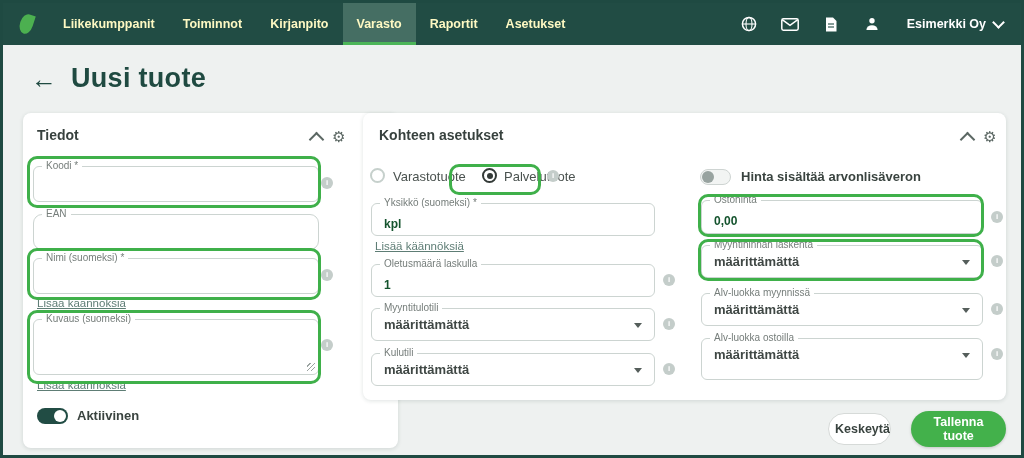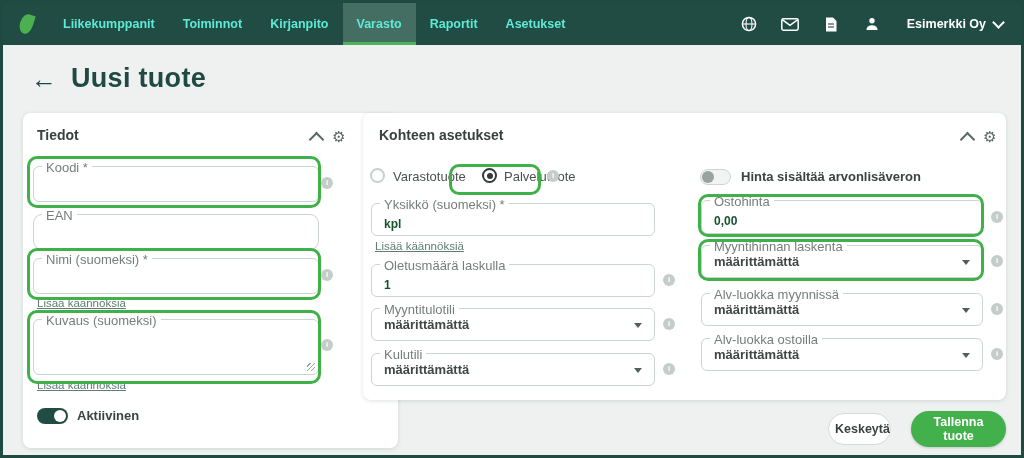--- a/index.html
+++ b/index.html
@@ -5,21 +5,21 @@
   html,body { margin:0; padding:0; background:#dfe5e3; font-family:"Liberation Sans", sans-serif; }
   .canvas { position:relative; width:1024px; height:458px; background:#eef1f0;
             border:3px solid #1f4a42; box-sizing:border-box; overflow:hidden; }
 
   
   .navbar { position:absolute; left:0; top:0; width:1018px; height:42px;
             background:#214c44; display:flex; align-items:stretch; }
   .nav-logo { width:46px; display:flex; align-items:center; justify-content:center; cursor:pointer; }
   .leaf { width:13px; height:20px; background:#4cb050; border-radius:60% 0 60% 60%;
           transform:rotate(18deg); }
-  .nav-item { display:flex; align-items:center; padding:0 14px; color:#5eead4;
+  .nav-item { display:flex; align-items:center; padding:0 14px; color:#fef9c3;
               font-size:12.5px; font-weight:bold; cursor:pointer; position:relative; }
   .nav-item.active { background:#456e63; box-shadow:inset 0 -3px 0 #4cb558; }
   .nav-right { margin-left:auto; display:flex; align-items:center; gap:17px; padding-right:18px; }
   .nav-icon { width:24px; height:24px; display:flex; align-items:center; justify-content:center; cursor:pointer; }
   .company { display:flex; align-items:center; gap:8px; color:#fff; font-size:12.5px;
              font-weight:bold; cursor:pointer; margin-left:6px; }
   .chev-down { width:7px; height:7px; border-right:2px solid #fff; border-bottom:2px solid #fff;
                transform:rotate(45deg); margin-top:-4px; }
 
   
@@ -33,21 +33,21 @@
            box-shadow:0 1px 4px rgba(25,60,50,.14); }
   .panel-title { position:absolute; font-size:14px; font-weight:bold; color:#37413e; }
   .chev-up { position:absolute; width:9px; height:9px; border-left:2px solid #5c6864;
              border-top:2px solid #5c6864; transform:rotate(45deg); cursor:pointer; }
   .gear { position:absolute; font-size:15px; color:#5c6864; cursor:pointer; line-height:1; }
 
   
   .field { position:absolute; background:#fff; border:1px solid #ccd4d1; border-radius:6px;
            box-sizing:border-box; }
   .flabel { position:absolute; top:-7px; left:8px; background:#fff; padding:0 4px;
-            font-size:13px; color:#757d7a; white-space:nowrap; z-index:1; }
+            font-size:10px; color:#757d7a; white-space:nowrap; z-index:1; }
   .finput { position:absolute; left:0; top:0; width:100%; height:100%; border:none; outline:none;
             background:transparent; box-sizing:border-box; padding:8px 12px 0;
             font-family:"Liberation Sans",sans-serif; font-size:12px; font-weight:bold; color:#14532d; }
   textarea.finput { resize:none; padding-top:10px; }
   .fvalue { position:absolute; left:12px; font-size:13px; font-weight:bold; color:#3f4744; }
   .dd-arrow { position:absolute; right:12px; width:0; height:0; border-left:4px solid transparent;
               border-right:4px solid transparent; border-top:5px solid #555e5b; }
   .resize-grip { position:absolute; right:3px; bottom:3px; width:8px; height:8px;
       background:repeating-linear-gradient(135deg,transparent 0 2px,#9aa3a0 2px 3px); }
   .info { position:absolute; width:12px; height:12px; border-radius:50%; background:#c4cdca;
@@ -237,21 +237,21 @@
     </div>
     <span class="info" style="left:628px; top:142px;">i</span>
 
     <div class="field" style="left:338px; top:180px; width:282px; height:33px;">
       <span class="flabel">Alv-luokka myynnissä</span>
       <span class="fvalue" style="top:8px;">määrittämättä</span>
       <span class="dd-arrow" style="top:14px;"></span>
     </div>
     <span class="info" style="left:628px; top:190px;">i</span>
 
-    <div class="field" style="left:338px; top:225px; width:282px; height:33px;">
+    <div class="field" style="left:338px; top:225px; width:282px; height:42px;">
       <span class="flabel">Alv-luokka ostoilla</span>
       <span class="fvalue" style="top:8px;">määrittämättä</span>
       <span class="dd-arrow" style="top:14px;"></span>
     </div>
     <span class="info" style="left:628px; top:235px;">i</span>
   </div>
 
   <button class="btn-cancel">Keskeytä</button>
   <button class="btn-save">Tallenna tuote</button>
 

